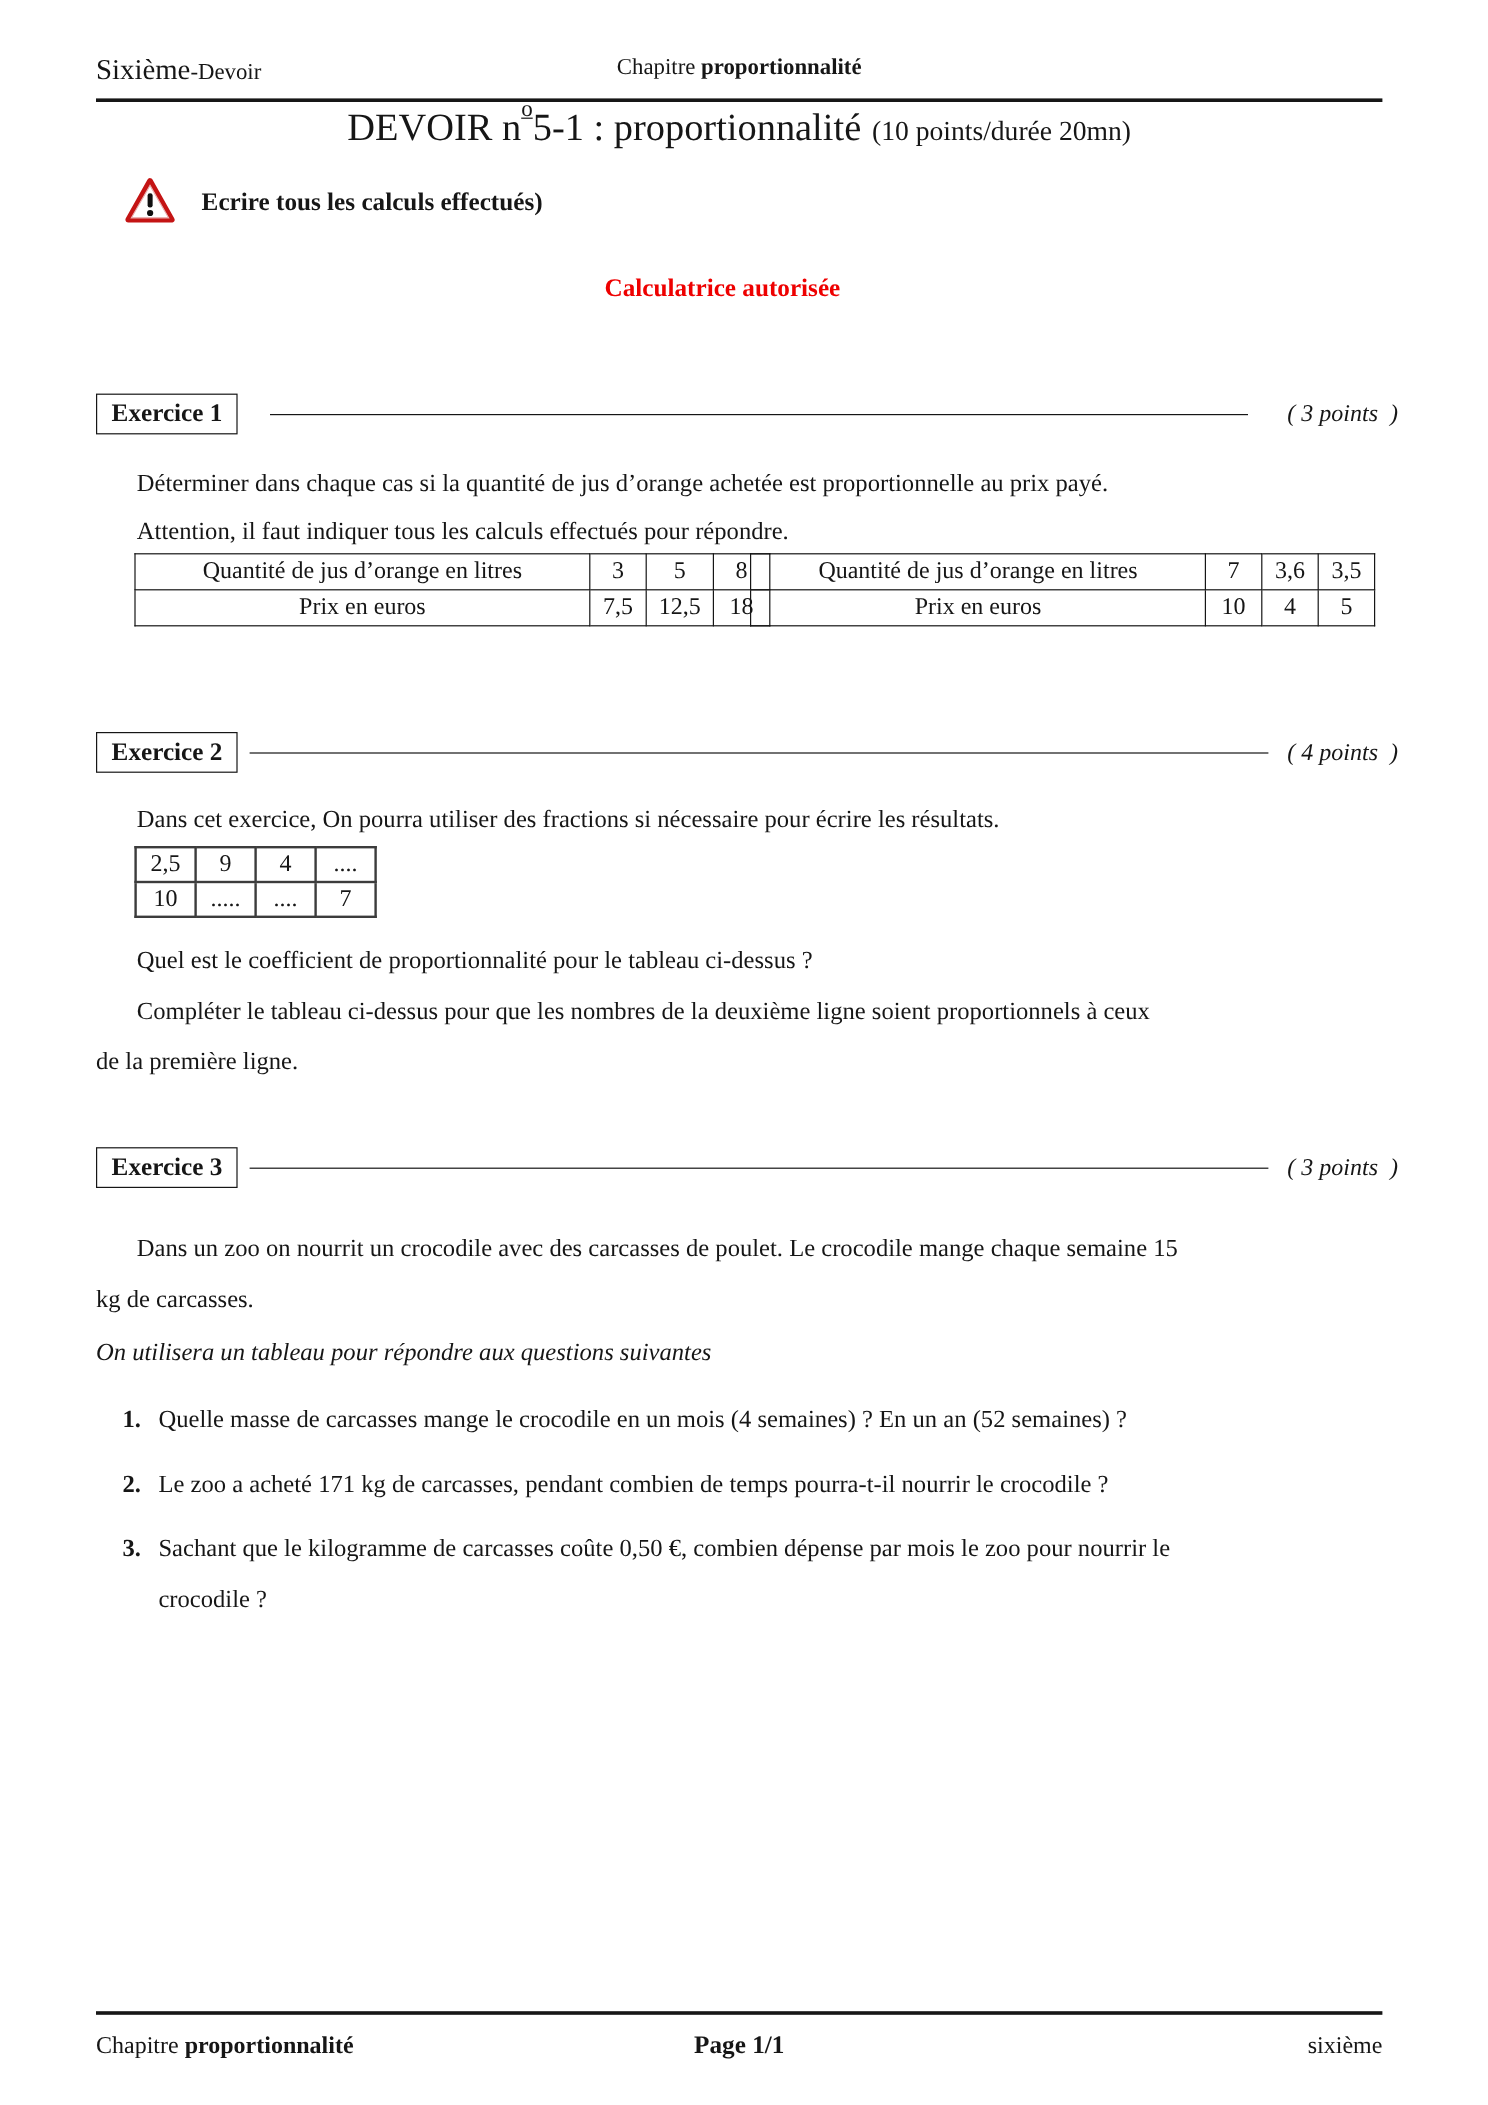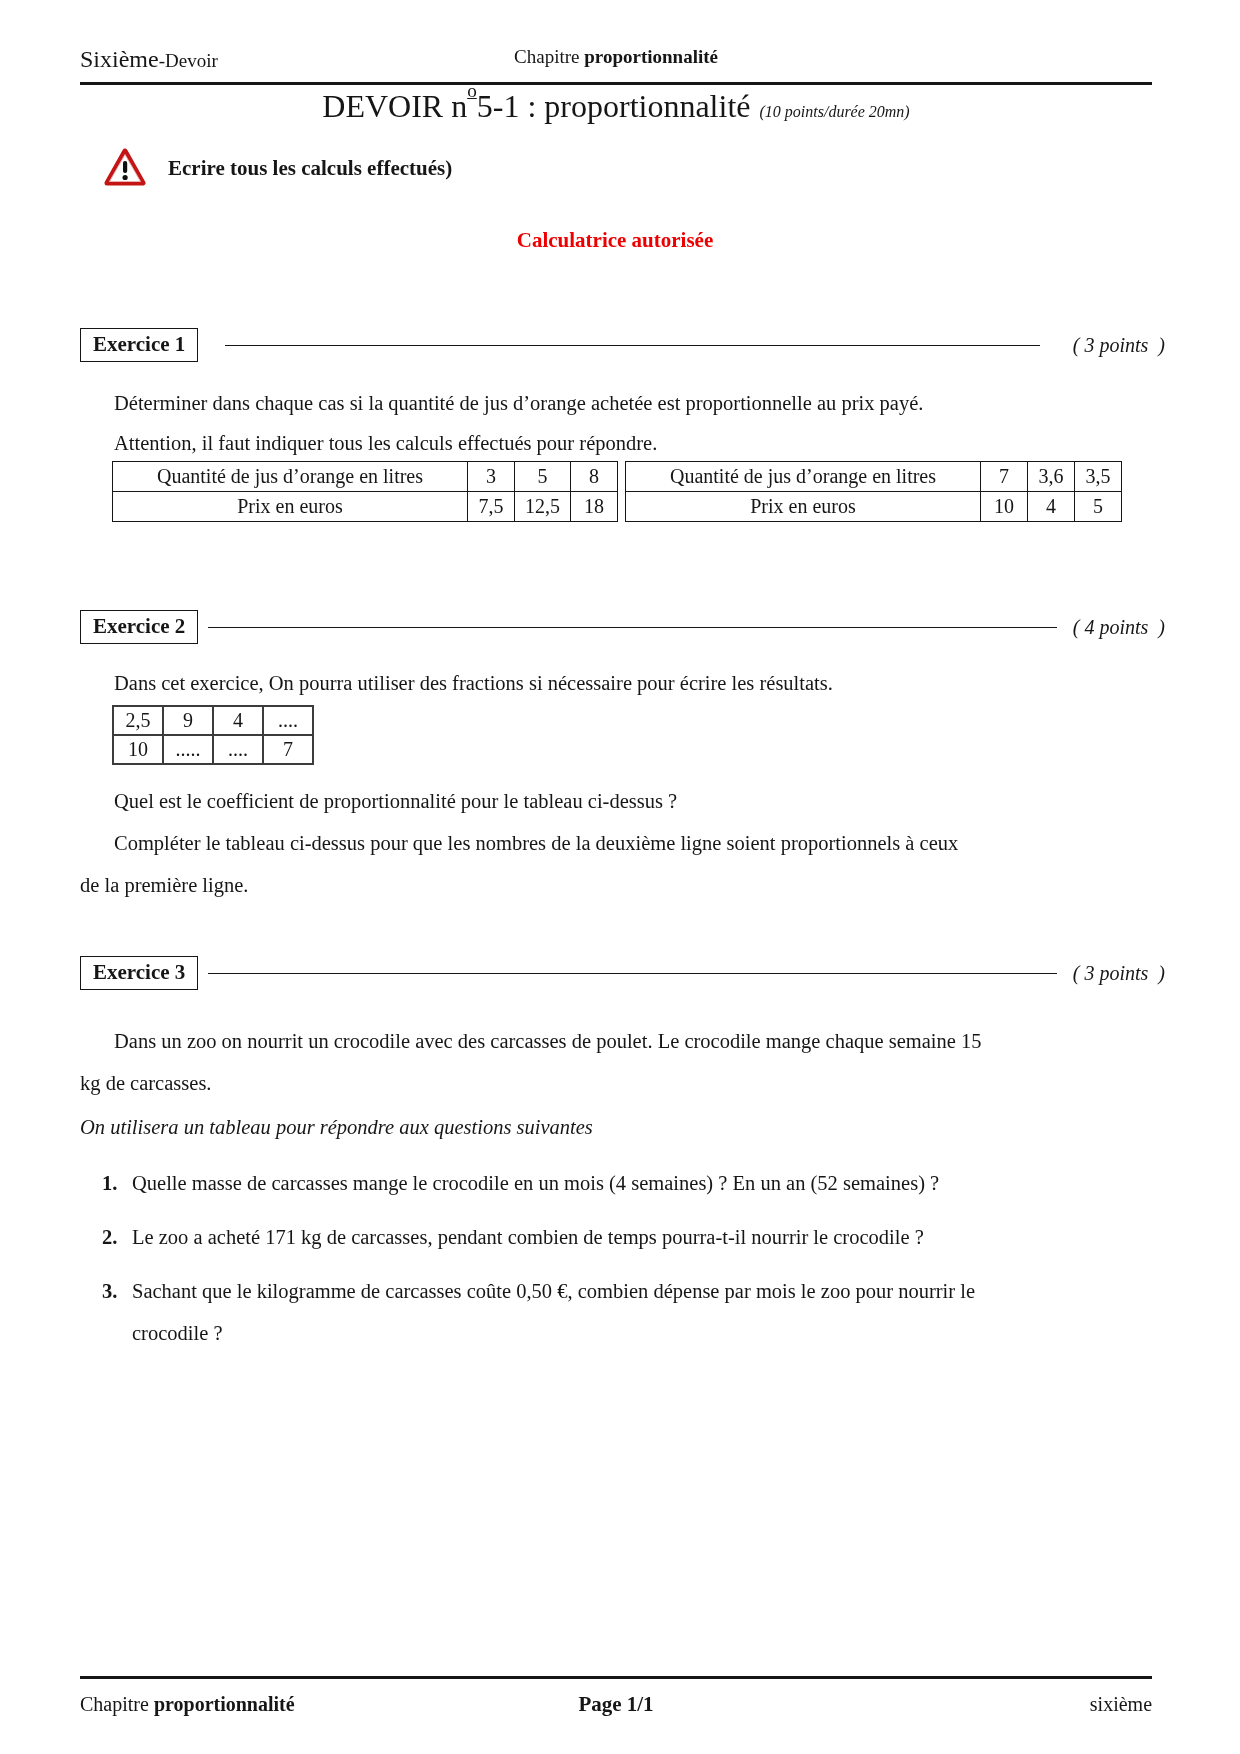--- a/index.html
+++ b/index.html
@@ -21,39 +21,39 @@
   .hdr-rule{top:82px;}
   .ftr-rule{top:1676px;}
   .ftr-row{position:absolute;top:1692px;left:80px;width:1072px;display:flex;align-items:baseline;font-size:20px;}
   .ftr-left{flex:1;text-align:left;}
   .ftr-center{flex:0 0 auto;font-weight:bold;font-size:21px;}
   .ftr-right{flex:1;text-align:right;}
   
   .title{position:absolute;top:88px;left:80px;width:1072px;text-align:center;white-space:nowrap;}
   .title-main{font-size:32px;}
   .ord{font-size:60%;position:relative;top:-0.45em;text-decoration:underline;}
-  .title-note{font-style:italic;font-size:16px;margin-left:9px;margin-top:31px;}
+  .title-note{font-size:23px;margin-left:9px;margin-top:31px;}
   
   .warning-row{position:absolute;top:148px;left:104px;display:flex;align-items:center;}
   .warn-icon{width:42px;height:40px;}
   .warn-text{font-weight:bold;font-size:21px;margin-left:22px;}
-  .calc{position:absolute;top:228px;left:79px;width:1072px;text-align:center;font-weight:bold;font-size:21px;}
+  .calc{position:absolute;top:228px;left:66px;width:1072px;text-align:center;font-weight:bold;font-size:21px;}
   
   .ex-row{position:absolute;left:80px;width:1085px;display:flex;align-items:center;}
   .ex-box{border:1.5px solid #161616;padding:3px 12px 4px 12px;font-weight:bold;font-size:21px;background:#fff;}
   .ex-line{flex:1;border-top:1.5px solid #161616;margin:0 16px 0 10px;height:0;}
   .ex-points{font-style:italic;font-size:20px;white-space:pre;}
   
   .para{position:absolute;left:80px;width:1070px;margin:0;font-size:20.5px;line-height:42px;white-space:pre-line;}
   .indent{text-indent:34px;}
   .italic{font-style:italic;}
   
   .t1{position:absolute;border-collapse:collapse;font-size:20px;}
   .t1 td{border:1.5px solid #161616;text-align:center;height:29px;padding:0 10px;}
-  .t1 td.lbl{width:330px;padding:0 12px;}
+  .t1 td.lbl{width:330px;padding:0 24px;}
   .t1 td.val{min-width:26px;}
   
   .t2{position:absolute;border-collapse:collapse;font-size:20px;}
   .t2 td{border:2px solid #3c3c3c;text-align:center;width:44px;height:27px;padding:0 2px;}
   
   .item{position:absolute;left:102px;width:1050px;display:flex;font-size:20.5px;line-height:42px;}
   .item-num{font-weight:bold;width:30px;flex:0 0 auto;}
   .item-text{flex:1;white-space:pre-line;}
 </style>
 </head>

